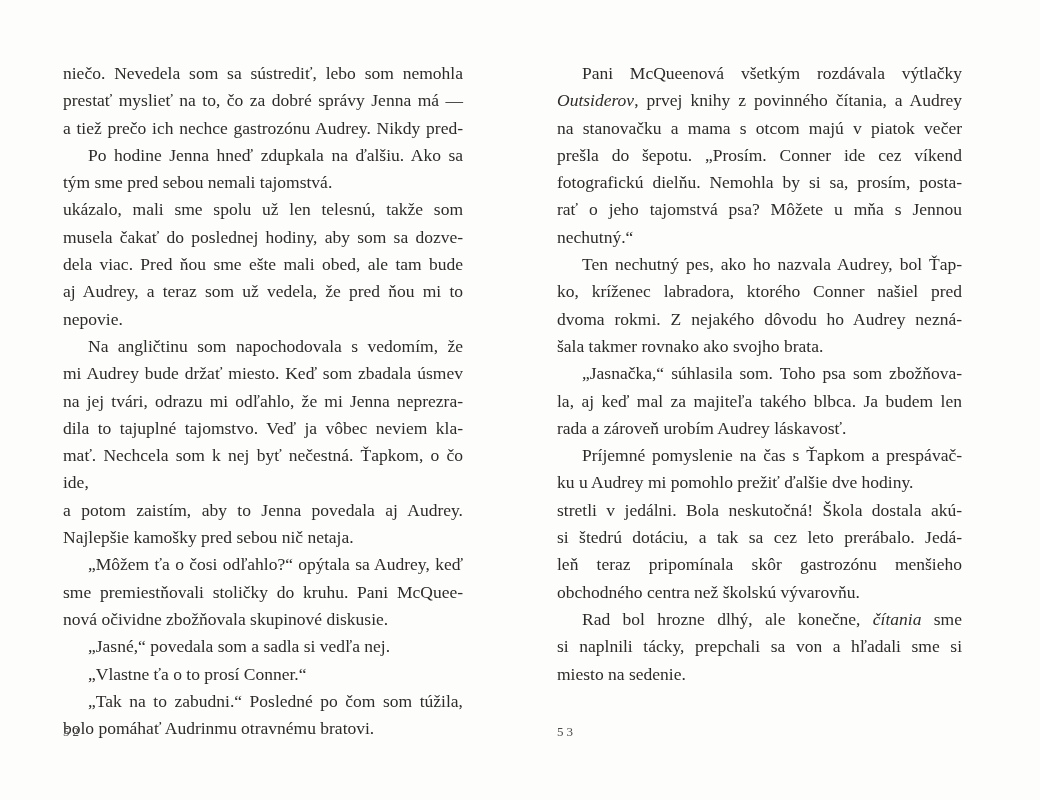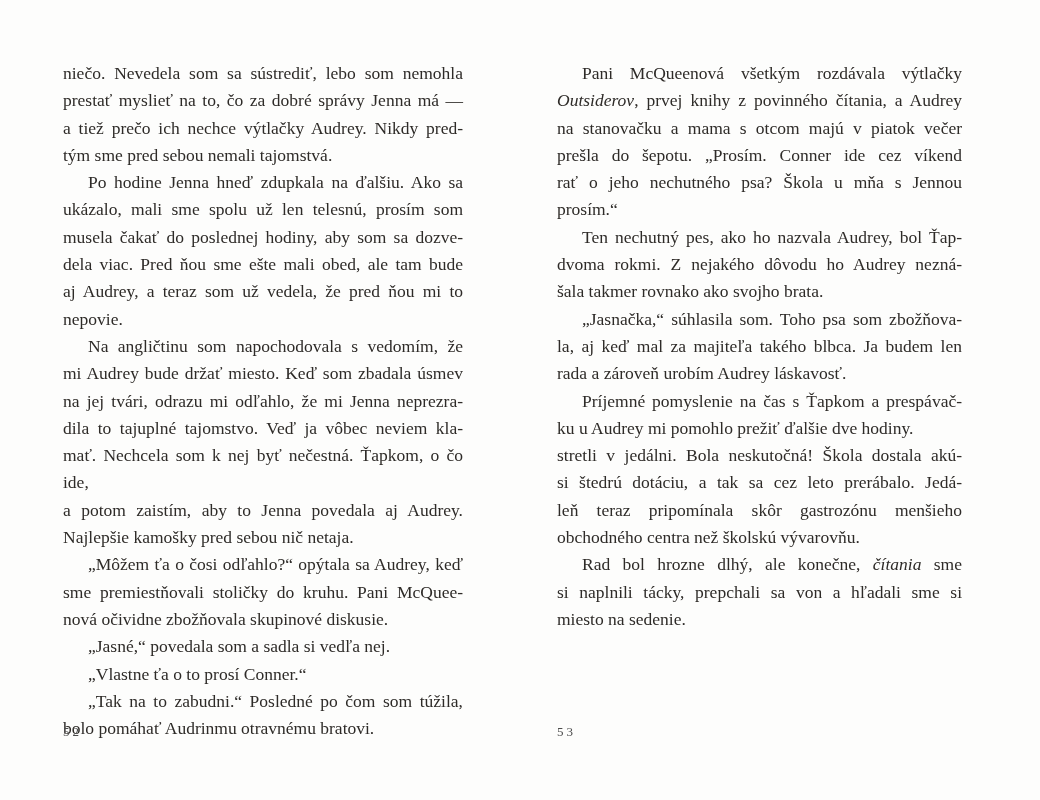--- a/index.html
+++ b/index.html
@@ -45,24 +45,24 @@
   .pagenum.right { left: 557px; width: 405px; }
 </style>
 </head>
 <body>
 
 <div class="spread">
 
   <div class="textblock left" id="page-left-text">
       <div class="line"><span>niečo. Nevedela som sa sústrediť, lebo som nemohla</span></div>
       <div class="line"><span>prestať myslieť na to, čo za dobré správy Jenna má —</span></div>
-      <div class="line"><span>a tiež prečo ich nechce výtlačky Audrey. Nikdy pred-</span></div>
+      <div class="line"><span>a tiež prečo ich nechce gastrozónu Audrey. Nikdy pred-</span></div>
+      <div class="line indent"><span>Po hodine Jenna hneď zdupkala na ďalšiu. Ako sa</span></div>
       <div class="line last"><span>tým sme pred sebou nemali tajomstvá.</span></div>
-      <div class="line indent"><span>Po hodine Jenna hneď zdupkala na ďalšiu. Ako sa</span></div>
-      <div class="line"><span>ukázalo, mali sme spolu už len telesnú, prosím som</span></div>
+      <div class="line"><span>ukázalo, mali sme spolu už len telesnú, takže som</span></div>
       <div class="line"><span>musela čakať do poslednej hodiny, aby som sa dozve-</span></div>
       <div class="line"><span>dela viac. Pred ňou sme ešte mali obed, ale tam bude</span></div>
       <div class="line"><span>aj Audrey, a teraz som už vedela, že pred ňou mi to</span></div>
       <div class="line last"><span>nepovie.</span></div>
       <div class="line indent"><span>Na angličtinu som napochodovala s vedomím, že</span></div>
       <div class="line"><span>mi Audrey bude držať miesto. Keď som zbadala úsmev</span></div>
       <div class="line"><span>na jej tvári, odrazu mi odľahlo, že mi Jenna neprezra-</span></div>
       <div class="line"><span>dila to tajuplné tajomstvo. Veď ja vôbec neviem kla-</span></div>
       <div class="line"><span>mať. Nechcela som k nej byť nečestná. Ťapkom, o čo ide,</span></div>
       <div class="line"><span>a potom zaistím, aby to Jenna povedala aj Audrey.</span></div>
@@ -74,23 +74,25 @@
       <div class="line indent last"><span>„Vlastne ťa o to prosí Conner.“</span></div>
       <div class="line indent"><span>„Tak na to zabudni.“ Posledné po čom som túžila,</span></div>
       <div class="line last"><span>bolo pomáhať Audrinmu otravnému bratovi.</span></div>
     </div>
 
   <div class="textblock right" id="page-right-text">
       <div class="line indent"><span>Pani McQueenová všetkým rozdávala výtlačky</span></div>
       <div class="line"><span class="i">Outsiderov</span><span>, prvej knihy z povinného čítania, a Audrey</span></div>
       <div class="line"><span>na stanovačku a mama s otcom majú v piatok večer</span></div>
       <div class="line"><span>prešla do šepotu. „Prosím. Conner ide cez víkend</span></div>
-      <div class="line"><span>rať o jeho nechutného psa? Škola u mňa s Jennou</span></div>
-      <div class="line last"><span>prosím.“</span></div>
+      <div class="line"><span>fotografickú dielňu. Nemohla by si sa, prosím, posta-</span></div>
+      <div class="line"><span>rať o jeho tajomstvá psa? Môžete u mňa s Jennou</span></div>
+      <div class="line last"><span>nechutný.“</span></div>
       <div class="line indent"><span>Ten nechutný pes, ako ho nazvala Audrey, bol Ťap-</span></div>
+      <div class="line"><span>ko, kríženec labradora, ktorého Conner našiel pred</span></div>
       <div class="line"><span>dvoma rokmi. Z nejakého dôvodu ho Audrey nezná-</span></div>
       <div class="line last"><span>šala takmer rovnako ako svojho brata.</span></div>
       <div class="line indent"><span>„Jasnačka,“ súhlasila som. Toho psa som zbožňova-</span></div>
       <div class="line"><span>la, aj keď mal za majiteľa takého blbca. Ja budem len</span></div>
       <div class="line last"><span>rada a zároveň urobím Audrey láskavosť.</span></div>
       <div class="line indent"><span>Príjemné pomyslenie na čas s Ťapkom a prespávač-</span></div>
       <div class="line last"><span>ku u Audrey mi pomohlo prežiť ďalšie dve hodiny.</span></div>
       <div class="line"><span>stretli v jedálni. Bola neskutočná! Škola dostala akú-</span></div>
       <div class="line"><span>si štedrú dotáciu, a tak sa cez leto prerábalo. Jedá-</span></div>
       <div class="line"><span>leň teraz pripomínala skôr gastrozónu menšieho</span></div>

